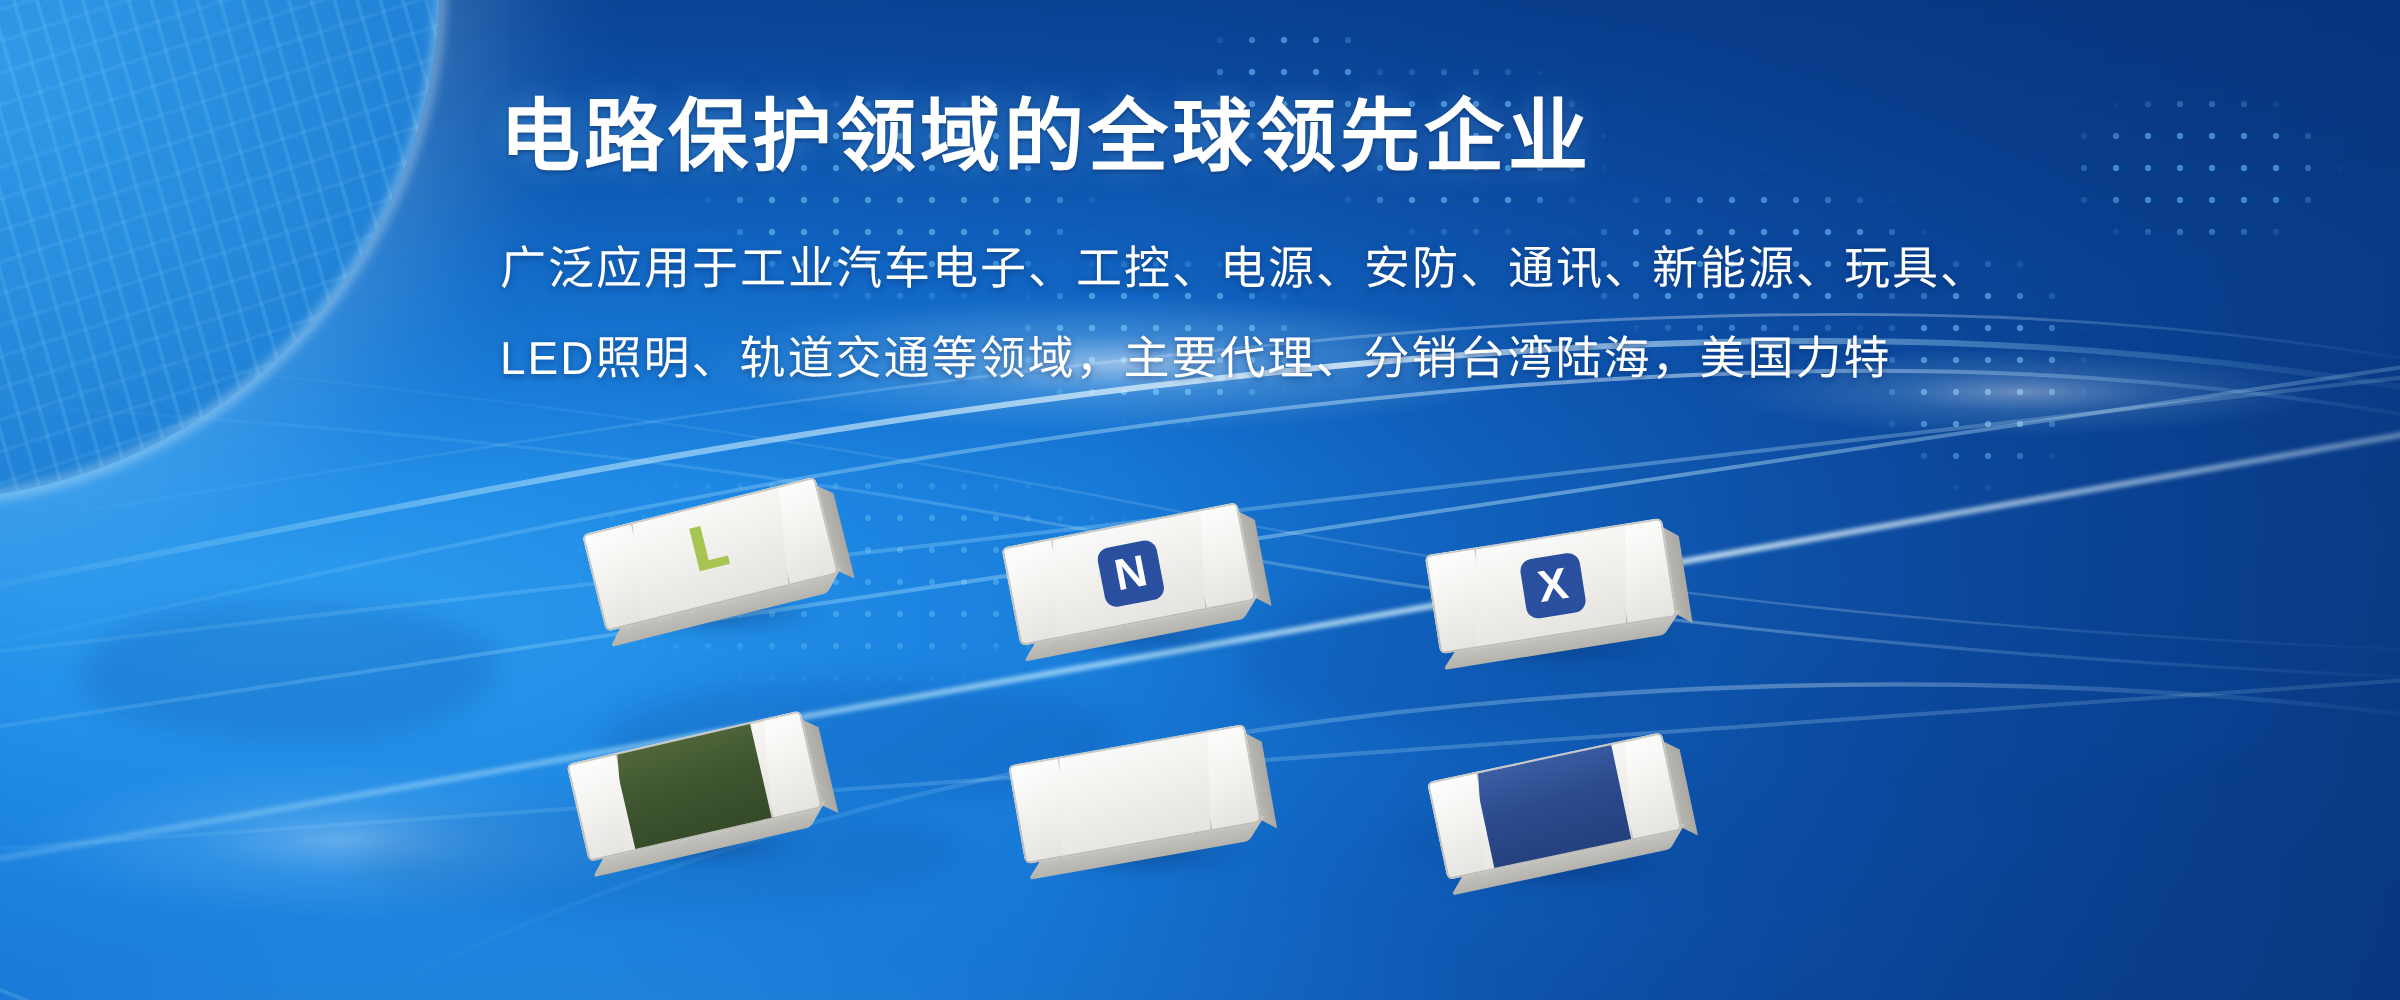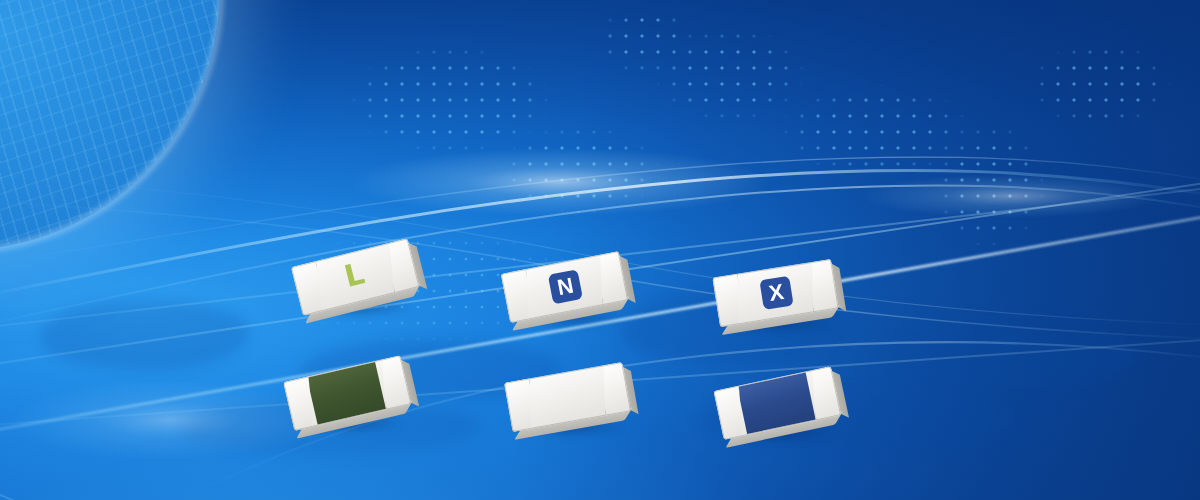--- a/index.html
+++ b/index.html
@@ -277,20 +277,27 @@
 
   <div class="streaks">
     <div class="streak" style="top:398px;transform:rotate(-8.5deg);opacity:.55;"></div>
     <div class="streak thick" style="top:470px;transform:rotate(-10deg);opacity:.85;"></div>
     <div class="streak" style="top:352px;transform:rotate(-6.5deg);opacity:.40;"></div>
     <div class="streak" style="top:300px;left:-40%;width:120%;transform:rotate(22deg);opacity:.30;"></div>
     <div class="streak" style="top:316px;left:-40%;width:120%;transform:rotate(24deg);opacity:.22;"></div>
     <div class="streak" style="top:440px;transform:rotate(-4deg);opacity:.30;"></div>
   </div>
 
+  <div class="copy">
+    <h1 class="headline">电路保护领域的全球领先企业</h1>
+    <div class="subline">
+      <p>广泛应用于工业汽车电子、工控、电源、安防、通讯、新能源、玩具、</p>
+      <p>LED照明、轨道交通等领域，主要代理、分销台湾陆海，美国力特</p>
+    </div>
+  </div>
 
   <div class="parts">
 
     <div class="fuse" style="left:296px;top:252px;">
       <div class="shadow"></div>
       <div class="iso" style="--rot:-14deg;">
         <div class="side"></div>
         <div class="front"></div>
         <div class="top"></div>
         <div class="cap l"></div>

